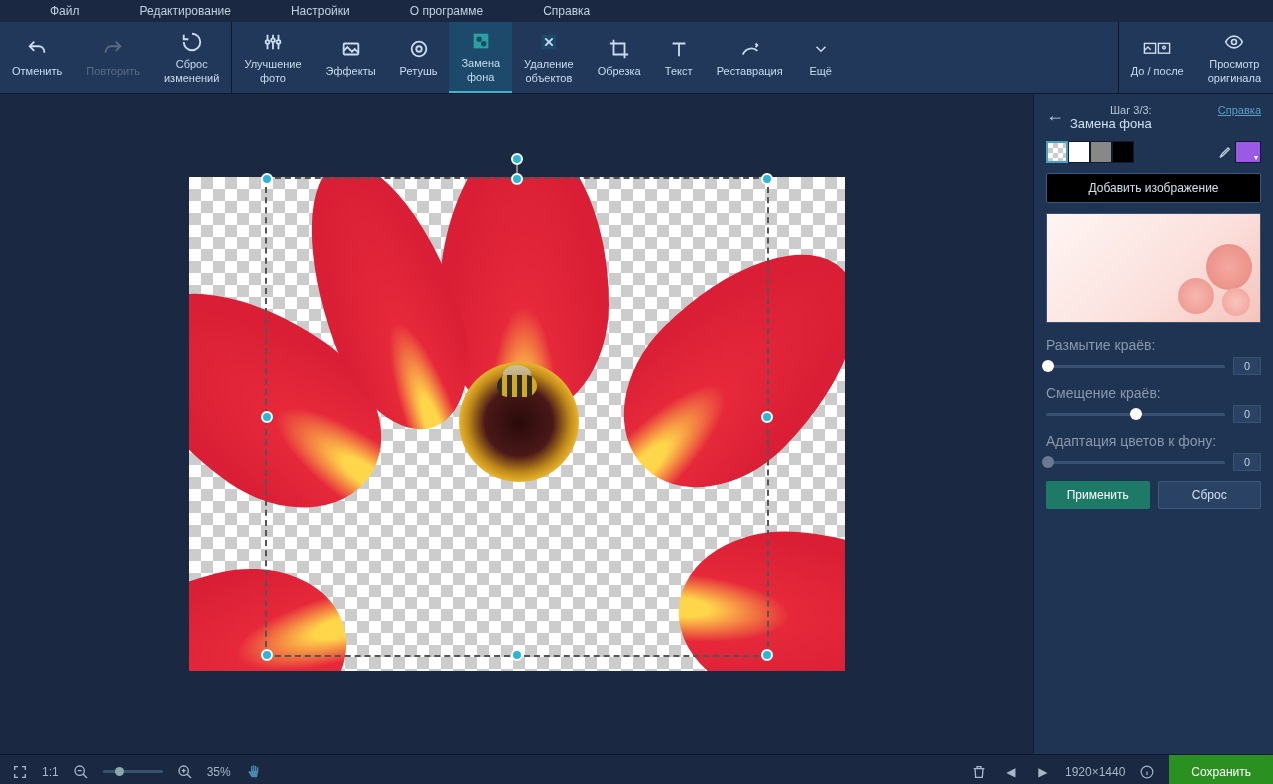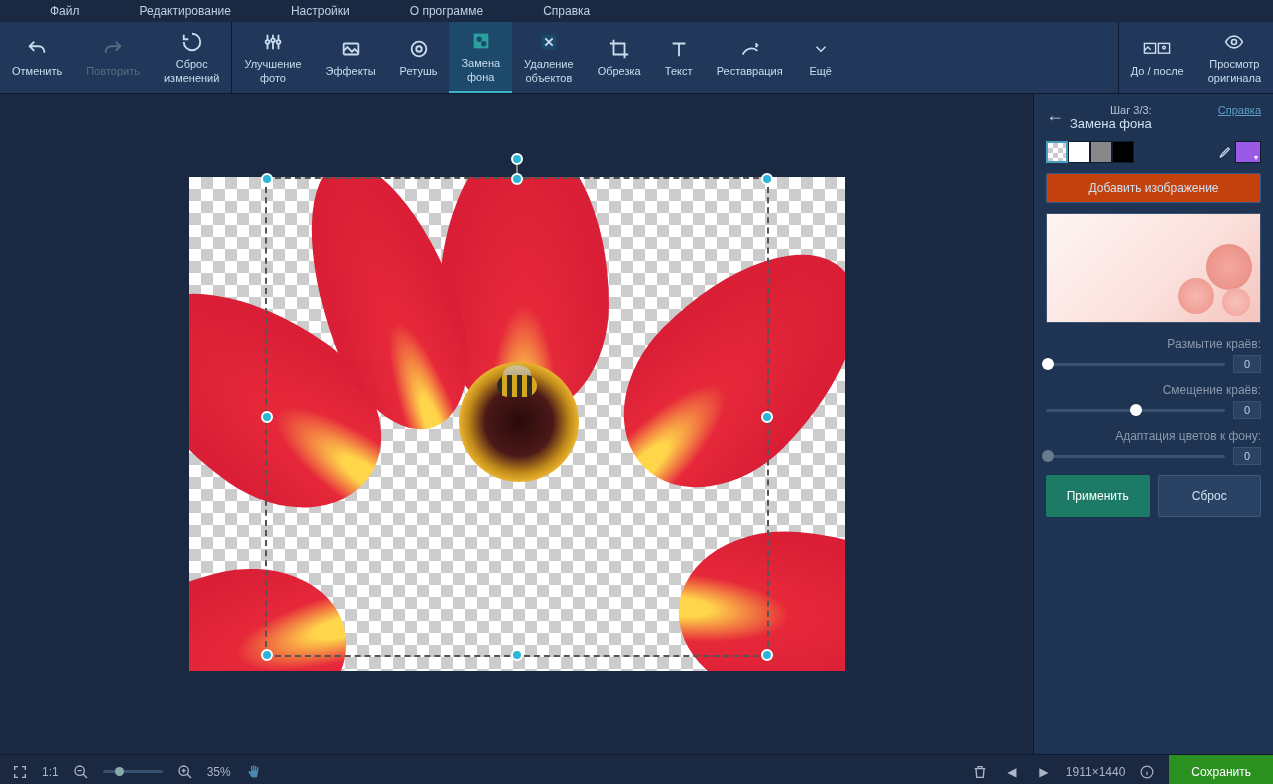--- a/index.html
+++ b/index.html
@@ -39,31 +39,31 @@
 .sp-title-block { flex:1; }
 .sp-help { color:#5aa0c4; text-decoration:underline; cursor:pointer; font-size:11px; }
 .swatch-row { display:flex; gap:0; margin-bottom:10px; align-items:center;}
 .swatch { width:22px; height:22px; border:1px solid #0f1a30; cursor:pointer;}
 .sw-trans{ background-image:linear-gradient(45deg,#ccc 25%,transparent 25%,transparent 75%,#ccc 75%),linear-gradient(45deg,#ccc 25%,transparent 25%,transparent 75%,#ccc 75%); background-size:10px 10px; background-position:0 0,5px 5px; background-color:#fff; border:2px solid #4aa0c0;}
 .sw-white{background:#fff;} .sw-gray{background:#888;} .sw-black{background:#000;}
 .swatch-spacer{flex:1;}
 .eyedrop{width:22px;height:22px; display:flex;align-items:center;justify-content:center; cursor:pointer; color:#c0d0e0;}
 .sw-purple{background:#9a5ae6; width:26px; position:relative;}
 .sw-purple::after{content:'▾'; position:absolute; right:2px; bottom:0; font-size:8px; color:#fff;}
-.add-img-btn { width:100%; background:#c2410c; border:1px solid #3a5a82; color:#d0e0f0; padding:7px; font-size:12px; cursor:pointer; border-radius:2px; margin-bottom:10px;}
+.add-img-btn { width:100%; background:#000000; border:1px solid #3a5a82; color:#d0e0f0; padding:7px; font-size:12px; cursor:pointer; border-radius:2px; margin-bottom:10px;}
 .preview-box { width:100%; height:110px; border:1px solid #3a5272; background: linear-gradient(135deg,#fef5f3 0%,#fbe0dc 60%,#f4c4bc 100%); position:relative; margin-bottom:14px;}
 .rose{position:absolute; border-radius:50%;}
 .slider-group { margin-bottom:10px;}
-.slider-label { font-size:12px; color:#8a98ac; margin-bottom:4px;text-align:right;}
+.slider-label { font-size:14px; color:#8a98ac; margin-bottom:4px;}
 .slider-row { display:flex; align-items:center; gap:8px;}
 .slider-track { flex:1; height:3px; background:#3a5272; border-radius:2px; position:relative; cursor:pointer;}
 .slider-thumb { position:absolute; width:12px; height:12px; background:#fff; border-radius:50%; top:-5px; }
 .slider-val { width:28px; height:18px; background:#2a4263; border:1px solid #3a5272; color:#c0d0e0; font-size:11px; text-align:center; line-height:16px;}
 .button-row { display:flex; gap:8px; margin-top:6px;}
-.btn { flex:1; padding:13px; font-size:12px; cursor:pointer; border-radius:2px; border:1px solid transparent;}
+.btn { flex:1; padding:6px; font-size:12px; cursor:pointer; border-radius:2px; border:1px solid transparent;}
 .btn-apply { background:#1d7a66; color:#fff; }
 .btn-reset { background:#2a4263; border:1px solid #3a5a82; color:#d0e0f0;}
 .statusbar { display:flex; align-items:center; height:34px; background:#1a2842; border-top:1px solid #0f1a30; padding:0 10px; font-size:12px; color:#a8b6c8; gap:12px;}
 .sb-ico { cursor:pointer; display:inline-flex; align-items:center; justify-content:center; width:20px; height:20px;}
 .zoom-track { width:60px; height:3px; background:#3a5272; border-radius:2px; position:relative;}
 .zoom-thumb { position:absolute; width:9px; height:9px; background:#8aa; border-radius:50%; top:-3px; left:12px;}
 .sb-spacer { flex:1; }
 .save-btn { background:#2a9020; color:#fff; padding:0 22px; cursor:pointer; height:34px; display:flex; align-items:center; margin-right:-10px;}
 svg { display:block; }
 </style>
@@ -348,21 +348,21 @@
       </svg>
     </span>
   <div class="sb-spacer"></div>
   <span class="sb-ico">
       <svg width="16" height="16" viewBox="0 0 24 24" fill="none" stroke="#a8b6c8" stroke-width="2">
         <path d="M4 7h16M9 7V4h6v3M6 7l1 13h10l1-13"></path>
       </svg>
     </span>
   <span class="sb-ico">◀</span>
   <span class="sb-ico">▶</span>
-  <span>1911×1440</span>
+  <span>1920×1440</span>
   <span class="sb-ico">
       <svg width="14" height="14" viewBox="0 0 24 24" fill="none" stroke="#a8b6c8" stroke-width="2">
         <circle cx="12" cy="12" r="10"></circle>
         <path d="M12 8h.01M11 12h1v5"></path>
       </svg>
     </span>
   <div class="save-btn">Сохранить</div>
 </div>
 
 </body></html>

